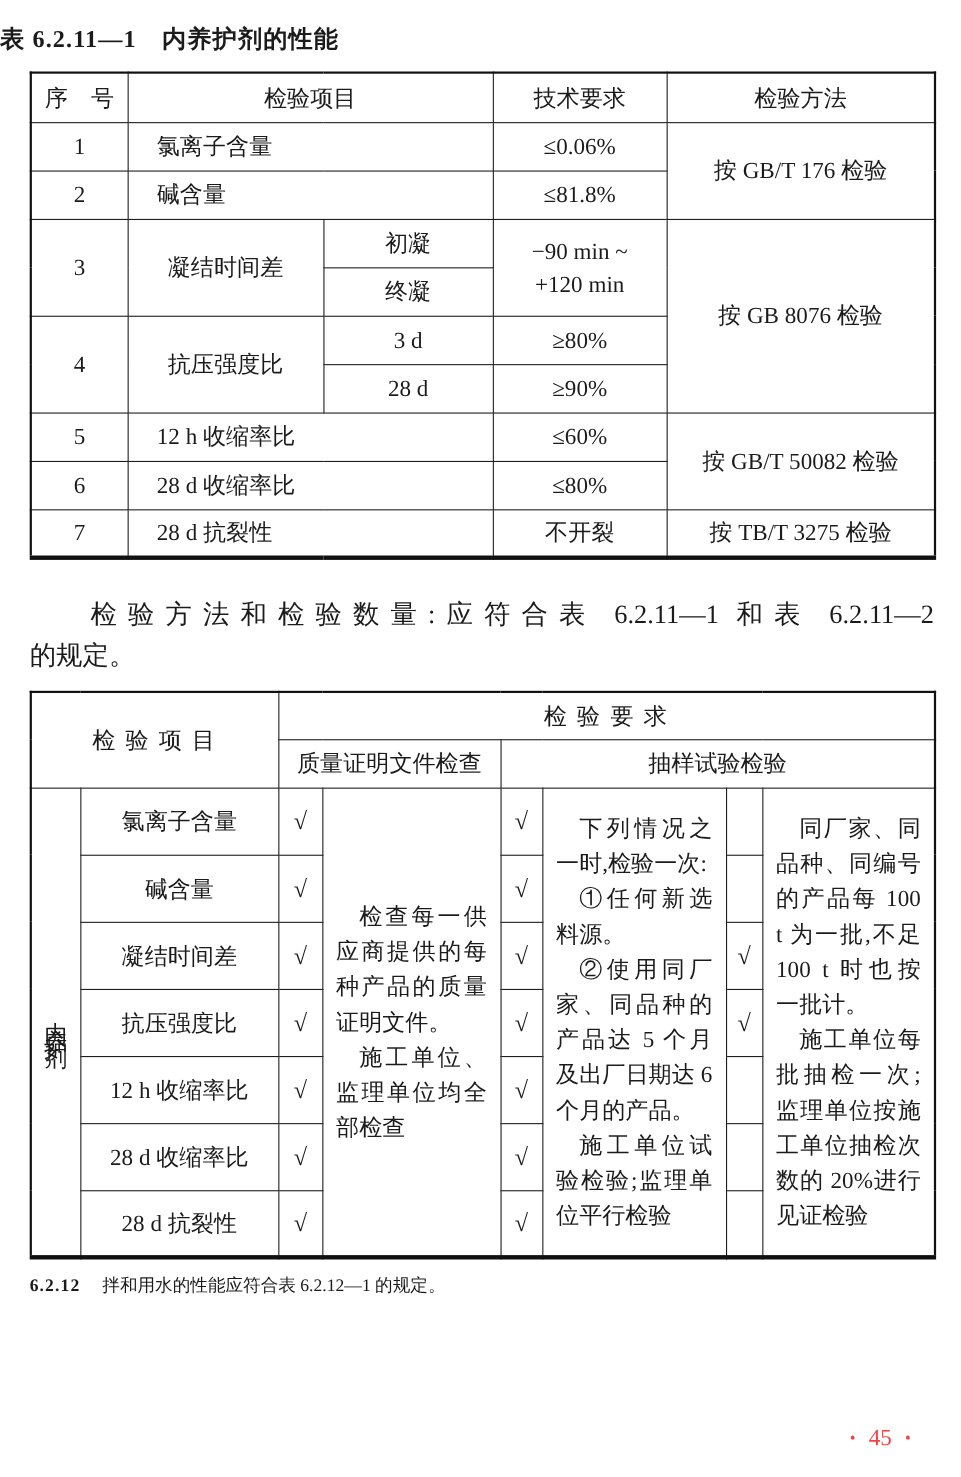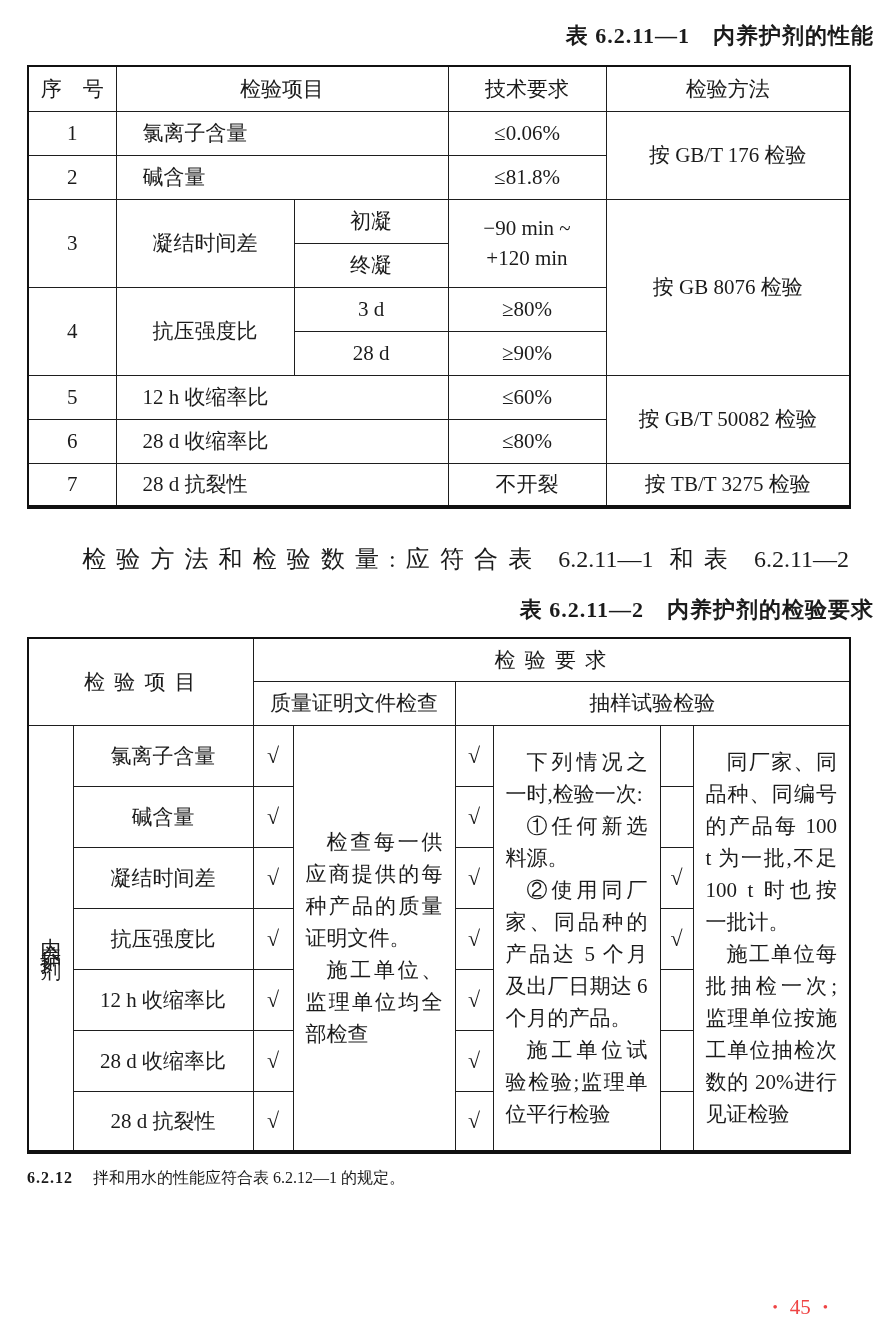--- a/index.html
+++ b/index.html
@@ -2,21 +2,21 @@
 <html><head>
 <meta charset="utf-8">
 <style>
   * { margin:0; padding:0; box-sizing:border-box; }
   html,body { background:#ffffff; }
   .page {
     width:874px; height:1343px; background:#fff; position:relative;
     font-family:"Liberation Serif","DejaVu Serif",serif;
     color:#1b1b1b; overflow:hidden;
   }
-  .tbl-title { text-align:right; font-weight:bold; font-size:22px; letter-spacing:1px; }
+  .tbl-title { text-align:left; font-weight:bold; font-size:22px; letter-spacing:1px; }
   .title1 { padding-top:21px; }
   .title2 { margin-top:17px; }
 
   table { border-collapse:collapse; table-layout:fixed; margin-left:27px; background:#fff; }
   table { border:2px solid #111; border-bottom-width:4px; }
   td, th { border:1px solid #1e1e1e; font-weight:normal; text-align:center;
            vertical-align:middle; font-size:21px; padding:2px 4px; overflow:hidden; }
 
   .t1 { width:822px; margin-top:14px;border-radius:19px; }
   .t1 tr { height:44px; }
@@ -118,23 +118,23 @@
       <td>7</td>
       <td colspan="2" class="tl">28 d 抗裂性</td>
       <td>不开裂</td>
       <td>按 TB/T 3275 检验</td>
     </tr>
   </tbody>
     </table>
 
   <div class="paragraph">
     <div class="pline1">检验方法和检验数量:应符合表 6.2.11—1 和表 6.2.11—2</div>
+    <div class="pline2">的规定。</div>
   </div>
 
-  <div class="tbl-title title2">表 6.2.11—2　内养护剂的检验要求</div>
 
   <table class="t2">
     <colgroup>
       <col style="width:45px">
         <col style="width:180px">
         <col style="width:40px">
         <col style="width:162px">
       <col style="width:38px">
         <col style="width:167px">
         <col style="width:33px">

